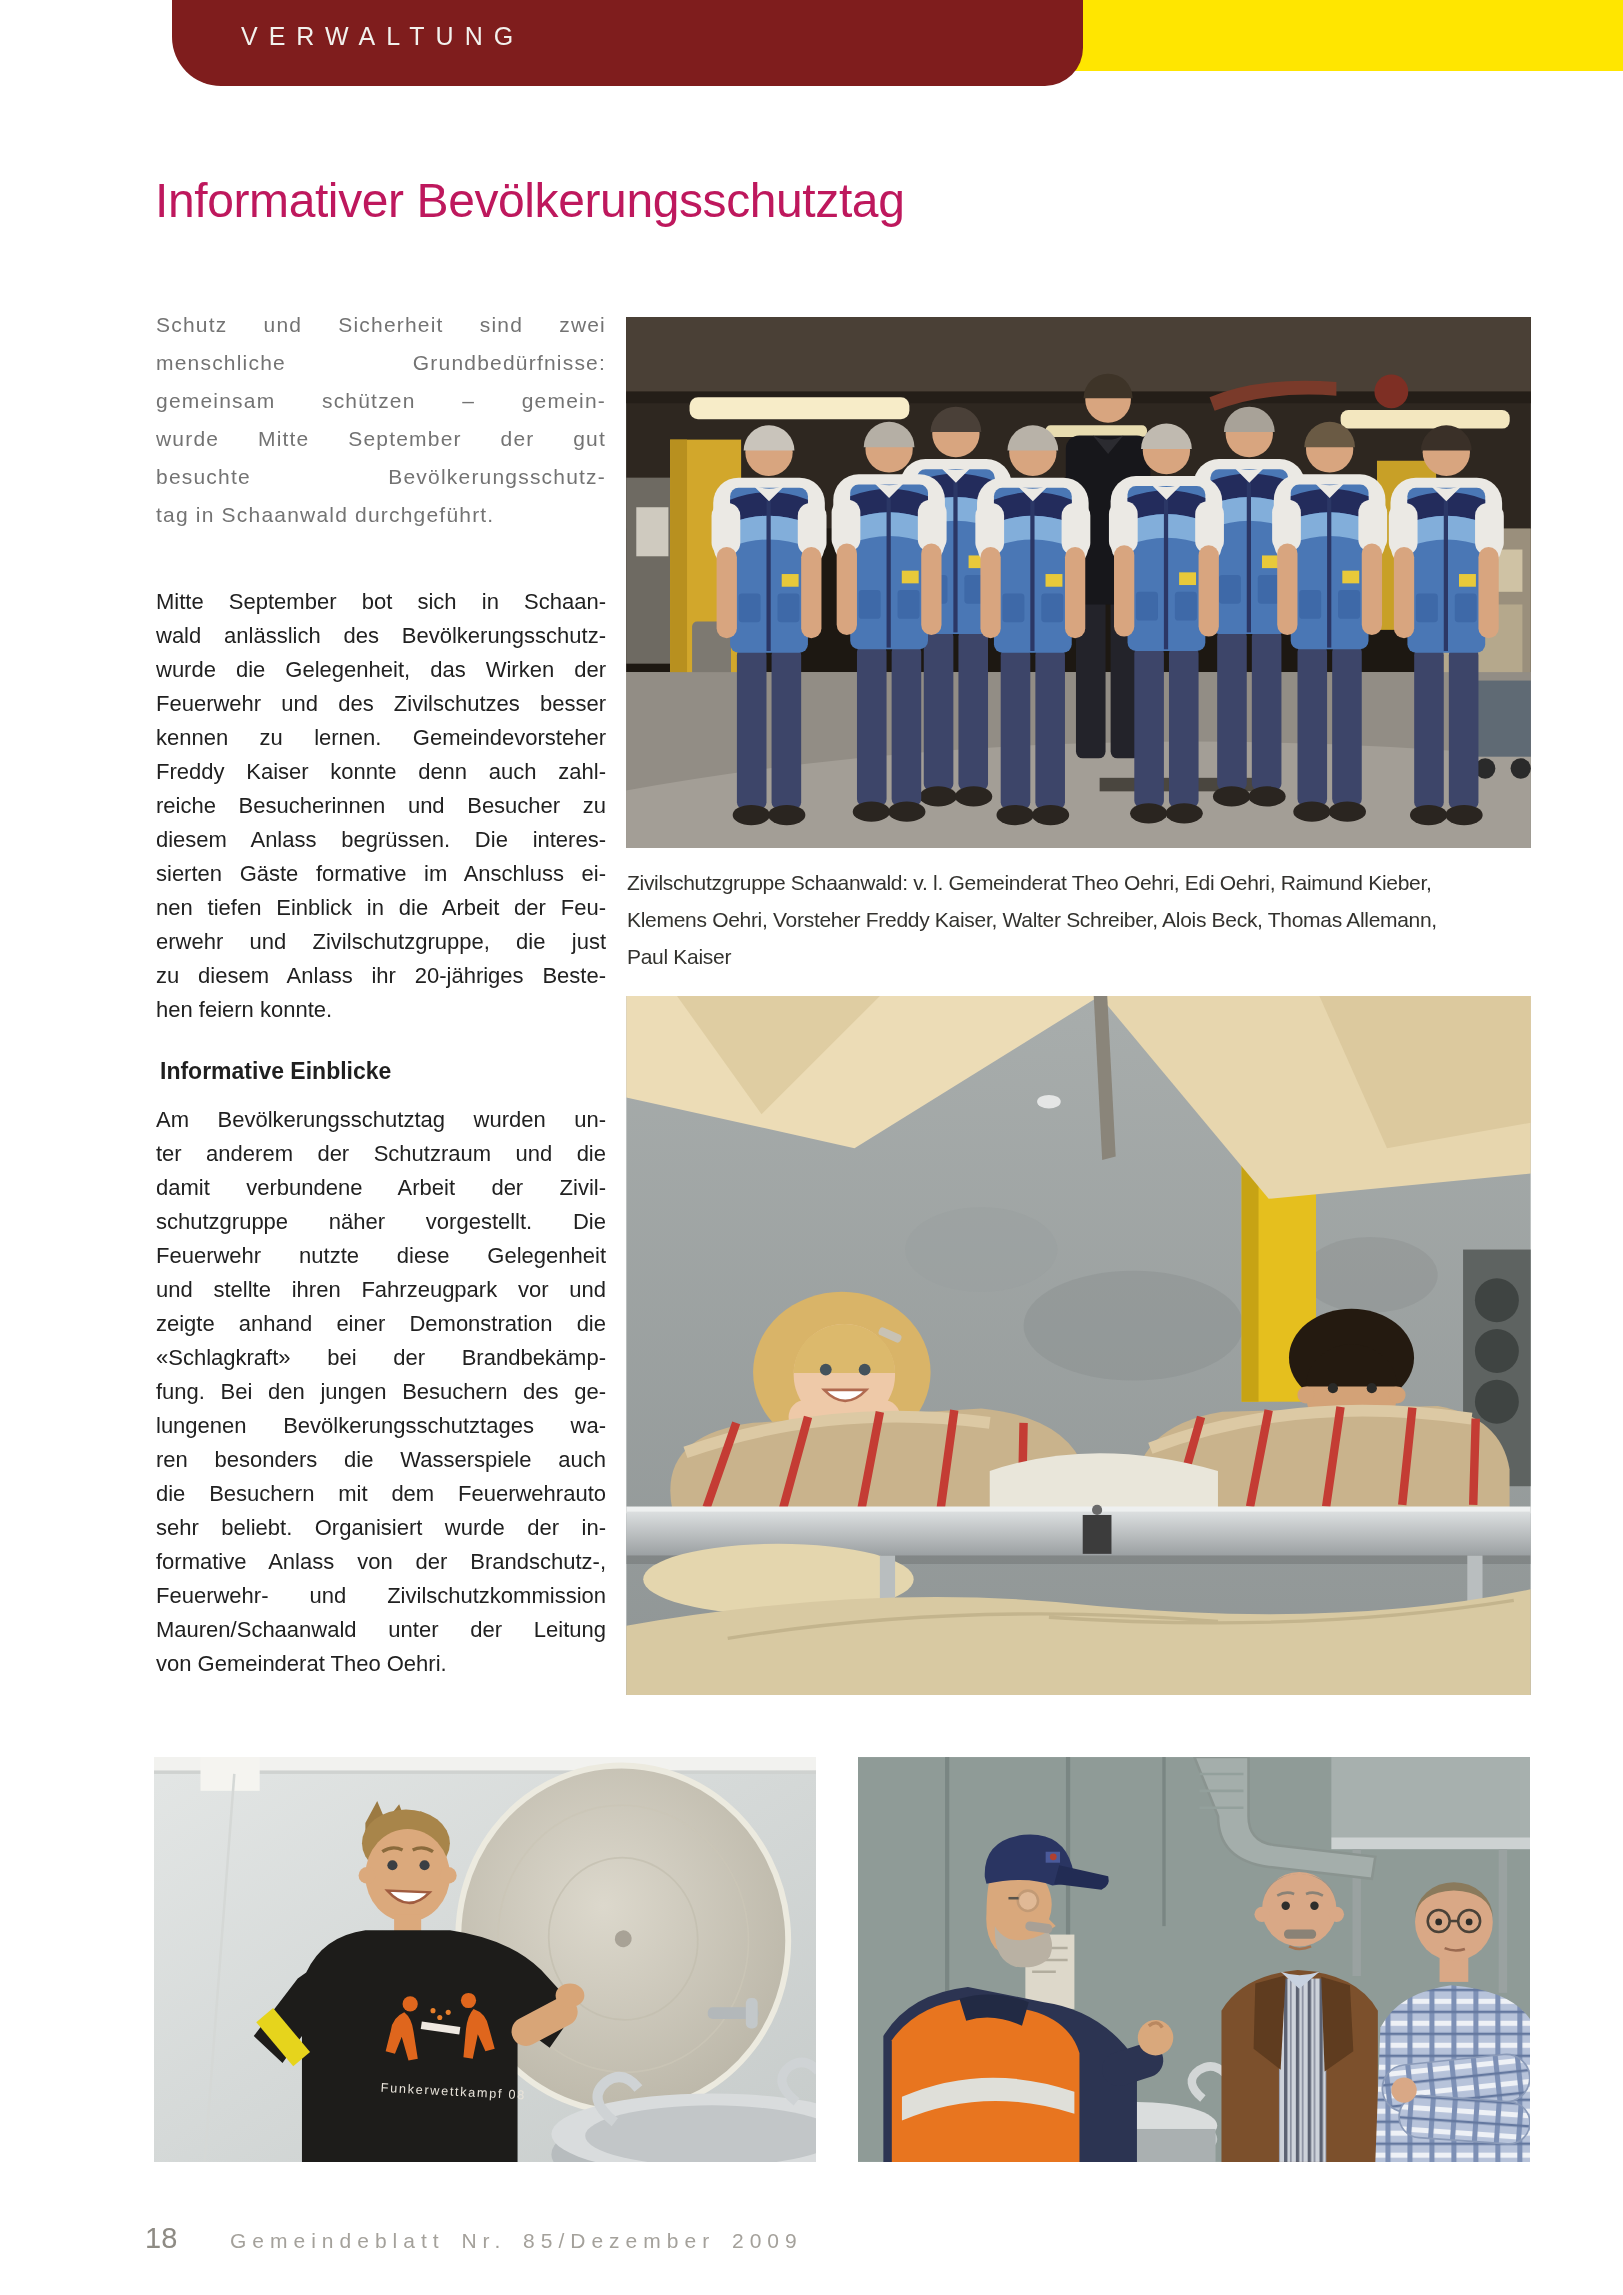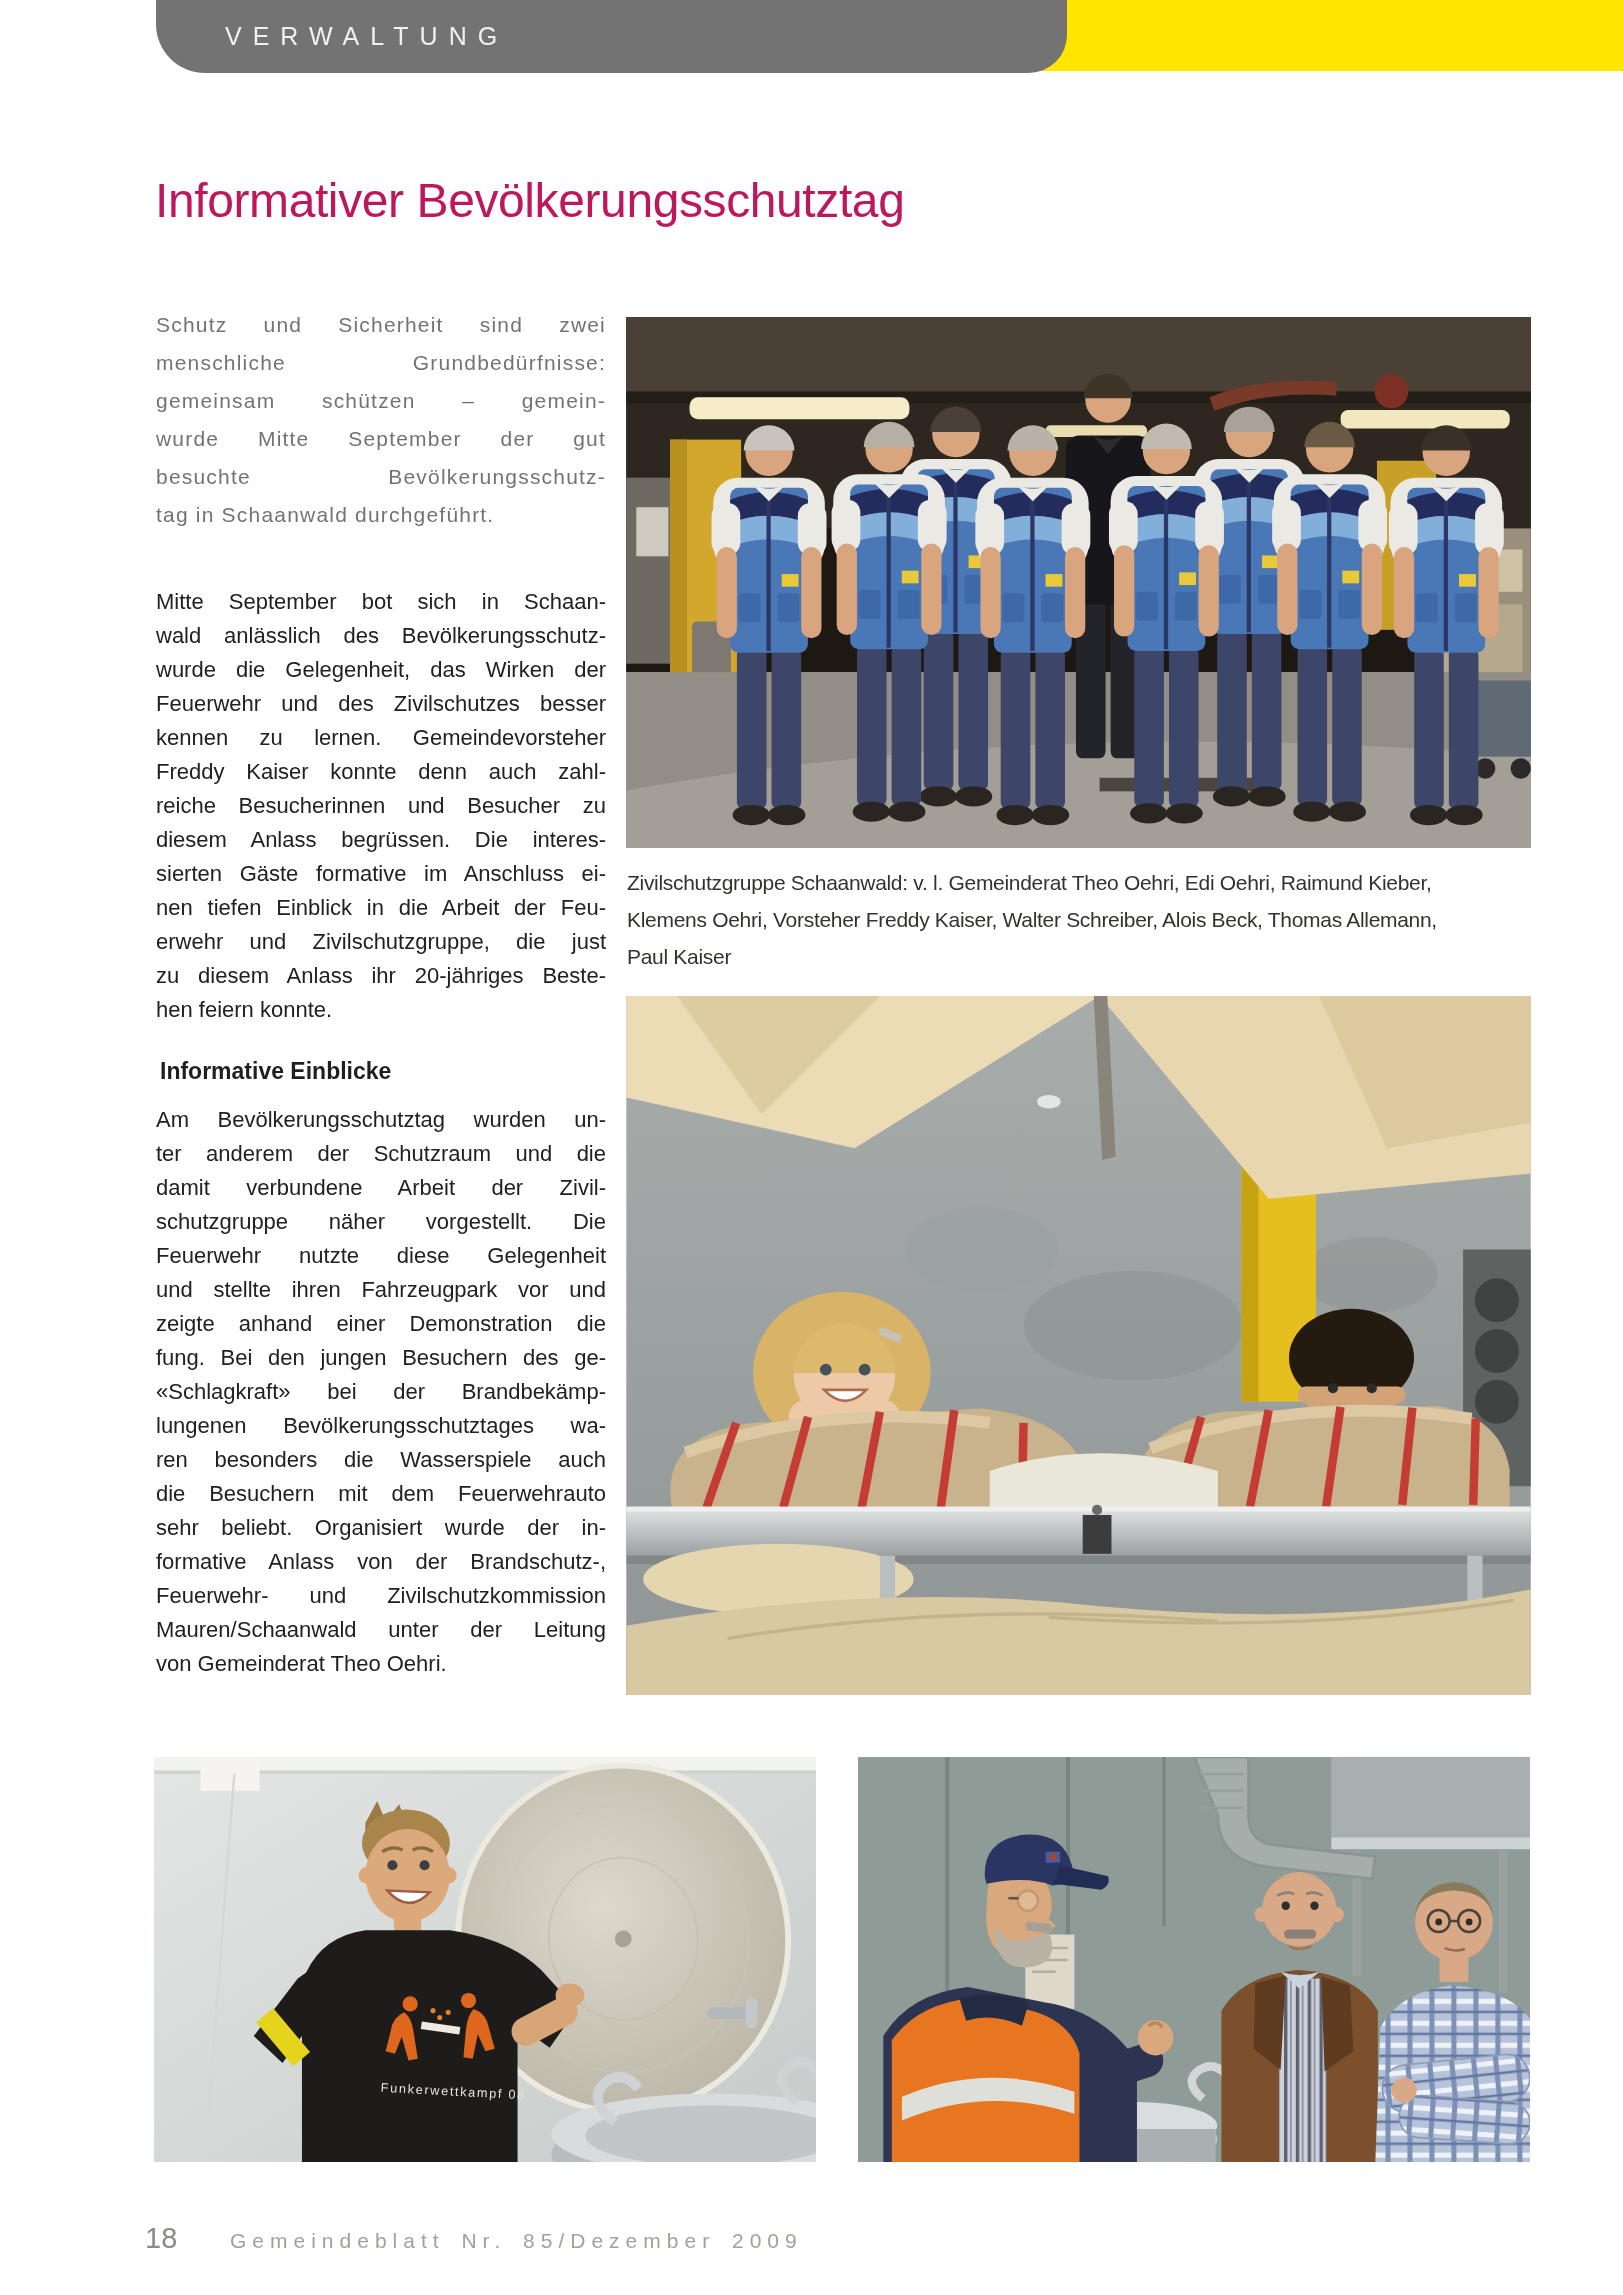--- a/index.html
+++ b/index.html
@@ -1,20 +1,20 @@
 <!DOCTYPE html>
 <html style="font-size:13.5px"><head>
 <meta charset="utf-8">
 <style>
   html,body{margin:0;padding:0;background:#ffffff;}
   .page{position:relative;width:1623px;height:2295px;background:#ffffff;overflow:hidden;
         font-family:"Liberation Sans",sans-serif;}
   
   .band-yellow{position:absolute;left:1023px;top:0;width:600px;height:71px;background:#ffe600;z-index:1;}
-  .band-dark{position:absolute;left:156px;top:0;width:911px;height:73px;background:#737373;
+  .band-dark{position:absolute;left:172px;top:0;width:911px;height:86px;background:#7f1d1d;
              border-radius:0 0 38px 49px;z-index:2;}
   .band-label{display:block;padding-left:69px;line-height:73px;font-size:25px;letter-spacing:11px;
               color:#f2f1ed;font-weight:400;}
   
   .title{position:absolute;left:155px;top:173px;margin:0;font-size:48px;font-weight:400;
          color:#be185d;letter-spacing:-0.4px;}
   
   .intro{position:absolute;left:156px;top:306px;width:450px;font-size:21px;line-height:38px;
          letter-spacing:1.2px;color:#737373;font-weight:400;}
   .body1{position:absolute;left:156px;top:585px;width:450px;font-size:22px;line-height:34px;color:#212121;}
@@ -73,22 +73,22 @@
     </div>
   <h2 class="subhead">Informative Einblicke</h2>
   <div class="body2 justified">
       <div class="jline">Am Bevölkerungsschutztag wurden un-</div>
       <div class="jline">ter anderem der Schutzraum und die</div>
       <div class="jline">damit verbundene Arbeit der Zivil-</div>
       <div class="jline">schutzgruppe näher vorgestellt. Die</div>
       <div class="jline">Feuerwehr nutzte diese Gelegenheit</div>
       <div class="jline">und stellte ihren Fahrzeugpark vor und</div>
       <div class="jline">zeigte anhand einer Demonstration die</div>
+      <div class="jline">«Schlagkraft» bei der Brandbekämp-</div>
       <div class="jline">fung. Bei den jungen Besuchern des ge-</div>
-      <div class="jline">«Schlagkraft» bei der Brandbekämp-</div>
       <div class="jline">lungenen Bevölkerungsschutztages wa-</div>
       <div class="jline">ren besonders die Wasserspiele auch</div>
       <div class="jline">die Besuchern mit dem Feuerwehrauto</div>
       <div class="jline">sehr beliebt. Organisiert wurde der in-</div>
       <div class="jline">formative Anlass von der Brandschutz-,</div>
       <div class="jline">Feuerwehr- und Zivilschutzkommission</div>
       <div class="jline">Mauren/Schaanwald unter der Leitung</div>
       <div class="jline">von Gemeinderat Theo Oehri.</div>
     </div>
 

